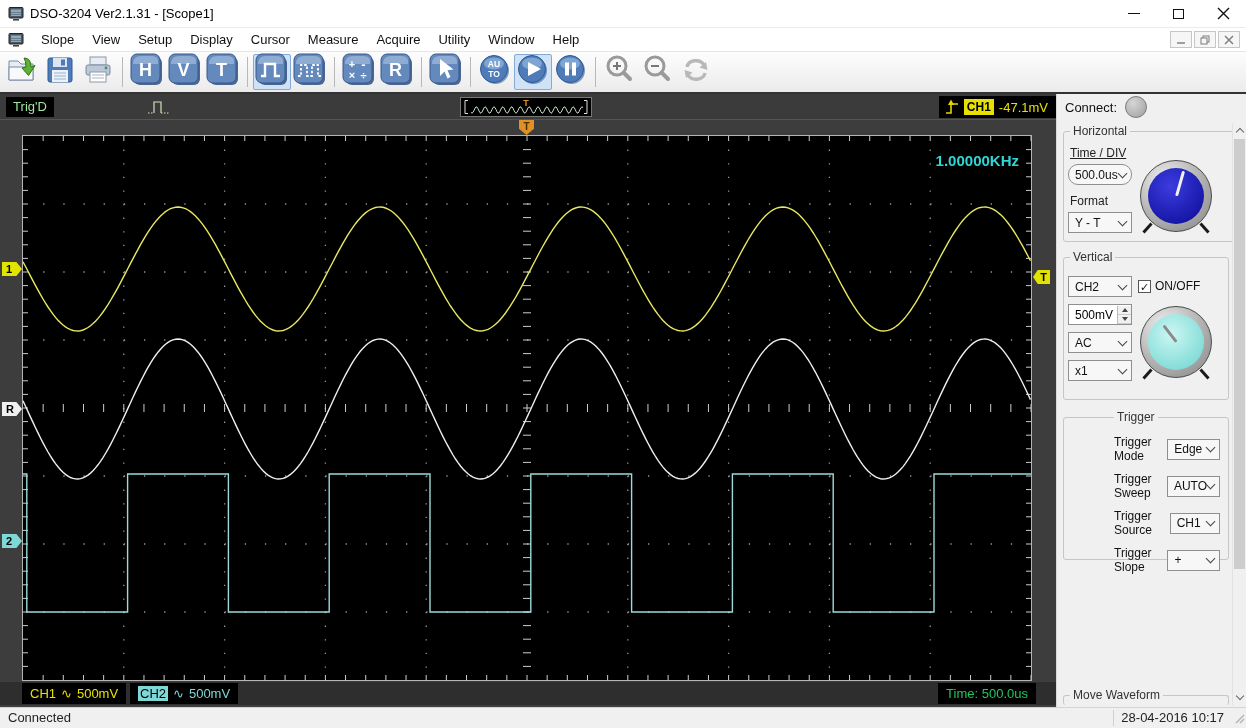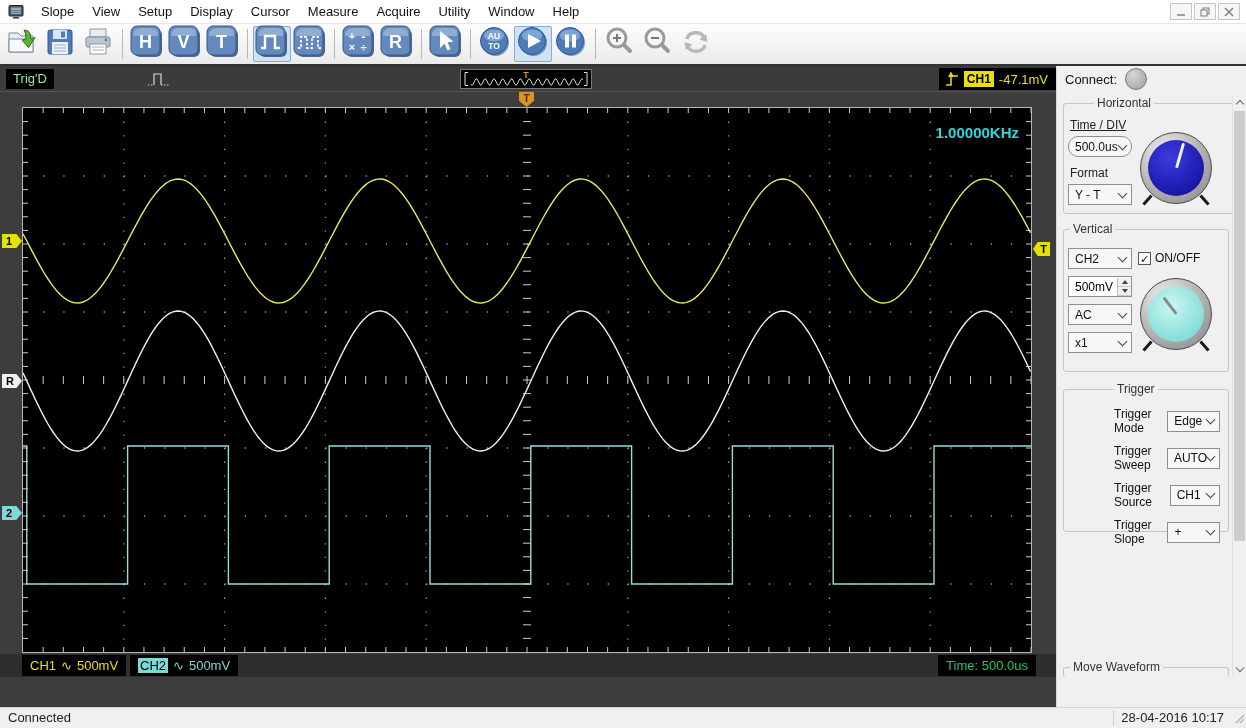--- a/index.html
+++ b/index.html
@@ -105,20 +105,41 @@
   .statusbar .left { position:absolute; left:8px; top:2px; }
   .statusbar .divider { position:absolute; left:1113px; top:2px; bottom:2px; border-left:1px solid #cfcfcf; }
   .statusbar .right { position:absolute; right:22px; top:2px; }
   .grip { position:absolute; right:1px; bottom:1px; }
 </style>
 </head>
 <body>
 
 <div class="window">
 
+  <div class="titlebar">
+    <span class="app-icon"><svg width="16" height="16" viewBox="0 0 16 16">
+          <rect x="1" y="1.5" width="14" height="10.5" rx="1" fill="#4a5866" stroke="#222"></rect>
+          <rect x="3" y="3.5" width="10" height="6.5" fill="#93aab8"></rect>
+          <path d="M3 6.5 h10 M3 8.5 h10" stroke="#5a7080" stroke-width="0.8"></path>
+          <rect x="5" y="13" width="6" height="1.6" fill="#444"></rect>
+        </svg></span>
+    <span class="title">DSO-3204 Ver2.1.31 - [Scope1]</span>
+    <span class="spacer"></span>
+    <span class="win-ctl">
+        <span class="glyph-min"></span>
+      </span>
+    <span class="win-ctl">
+        <span class="glyph-max"></span>
+      </span>
+    <span class="win-ctl">
+      <svg width="13" height="13" viewBox="0 0 13 13">
+          <path d="M1 1 L12 12 M12 1 L1 12" stroke="#111" stroke-width="1.4"></path>
+        </svg>
+    </span>
+  </div>
 
   <div class="menubar">
     <span class="app-icon"><svg width="16" height="16" viewBox="0 0 16 16">
           <rect x="1" y="1.5" width="14" height="10.5" rx="1" fill="#4a5866" stroke="#222"></rect>
           <rect x="3" y="3.5" width="10" height="6.5" fill="#93aab8"></rect>
           <path d="M3 6.5 h10 M3 8.5 h10" stroke="#5a7080" stroke-width="0.8"></path>
           <rect x="5" y="13" width="6" height="1.6" fill="#444"></rect>
         </svg></span>
     <span id="menu-items" style="display:flex;">
         <span class="menu-item">Slope</span>
@@ -361,21 +382,21 @@
         <span class="chan-box time">Time: 500.0us</span>
       </div>
     </div>
 
     <div class="side-panel">
       <div class="connect-row">
         <span class="lbl">Connect:</span>
         <span class="led"></span>
       </div>
 
-      <fieldset style="left:6px; top:30px; width:180px; height:118px;padding-left:24px;">
+      <fieldset style="left:6px; top:30px; width:180px; height:118px;">
         <legend>Horizontal</legend>
         <span class="fl-label" style="left:6px; top:8px;text-decoration:underline;">Time / DIV</span>
         <div class="combo" style="left:4px; top:26px;border-radius:10px;">
           <span>500.0us</span>
             <span class="chev"></span>
         </div>
         <span class="fl-label" style="left:6px; top:56px;">Format</span>
         <div class="combo" style="left:4px; top:74px;">
           <span>Y - T</span>
             <span class="chev"></span>

